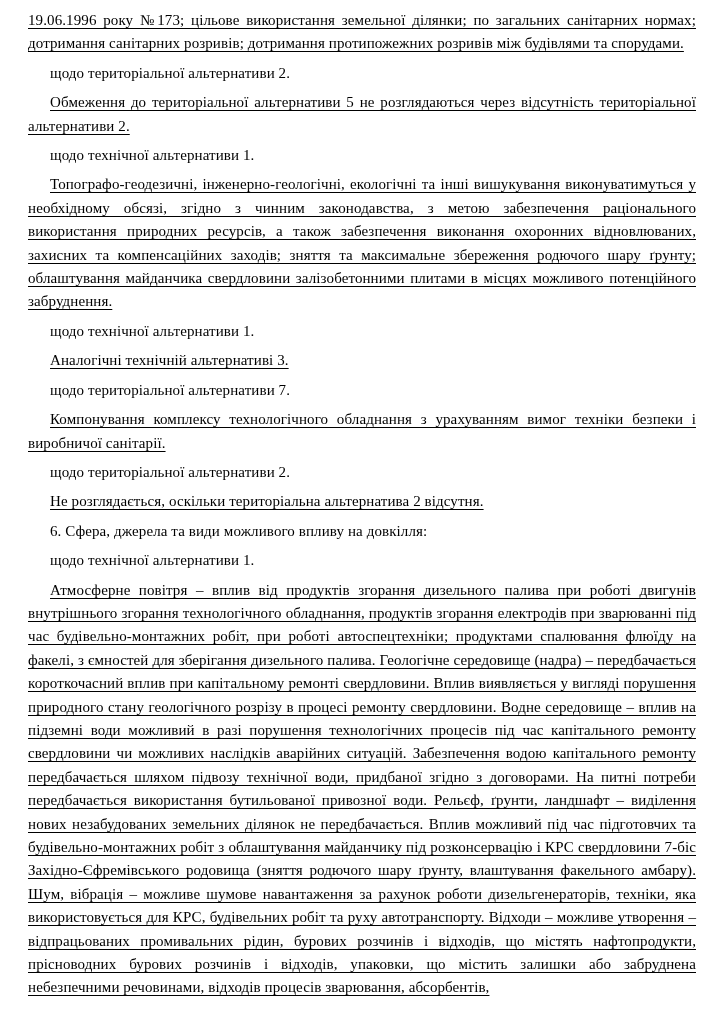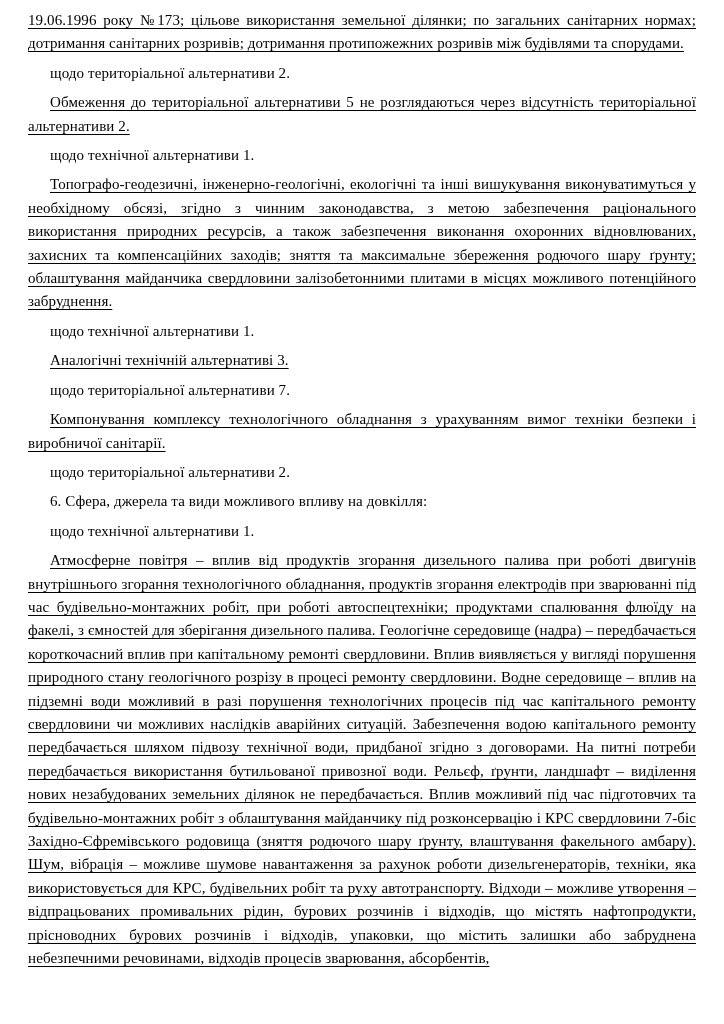--- a/index.html
+++ b/index.html
@@ -49,17 +49,18 @@
       <p class="u">19.06.1996 року №173; цільове використання земельної ділянки; по загальних санітарних нормах; дотримання санітарних розривів; дотримання протипожежних розривів між будівлями та спорудами.</p>
       <p class=" ind">щодо територіальної альтернативи 2.</p>
       <p class="u ind">Обмеження до територіальної альтернативи 5 не розглядаються через відсутність територіальної альтернативи 2.</p>
       <p class=" ind">щодо технічної альтернативи 1.</p>
       <p class="u ind">Топографо-геодезичні, інженерно-геологічні, екологічні та інші вишукування виконуватимуться у необхідному обсязі, згідно з чинним законодавства, з метою забезпечення раціонального використання природних ресурсів, а також забезпечення виконання охоронних відновлюваних, захисних та компенсаційних заходів; зняття та максимальне збереження родючого шару ґрунту; облаштування майданчика свердловини залізобетонними плитами в місцях можливого потенційного забруднення.</p>
       <p class=" ind">щодо технічної альтернативи 1.</p>
       <p class="u ind">Аналогічні технічній альтернативі 3.</p>
       <p class=" ind">щодо територіальної альтернативи 7.</p>
       <p class="u ind">Компонування комплексу технологічного обладнання з урахуванням вимог техніки безпеки і виробничої санітарії.</p>
       <p class=" ind">щодо територіальної альтернативи 2.</p>
+      <p class="u ind">Не розглядається, оскільки територіальна альтернатива 2 відсутня.</p>
       <p class=" ind">6. Сфера, джерела та види можливого впливу на довкілля:</p>
       <p class=" ind">щодо технічної альтернативи 1.</p>
       <p class="u ind">Атмосферне повітря – вплив від продуктів згорання дизельного палива при роботі двигунів внутрішнього згорання технологічного обладнання, продуктів згорання електродів при зварюванні під час будівельно-монтажних робіт, при роботі автоспецтехніки; продуктами спалювання флюїду на факелі, з ємностей для зберігання дизельного палива. Геологічне середовище (надра) – передбачається короткочасний вплив при капітальному ремонті свердловини. Вплив виявляється у вигляді порушення природного стану геологічного розрізу в процесі ремонту свердловини. Водне середовище – вплив на підземні води можливий в разі порушення технологічних процесів під час капітального ремонту свердловини чи можливих наслідків аварійних ситуацій. Забезпечення водою капітального ремонту передбачається шляхом підвозу технічної води, придбаної згідно з договорами. На питні потреби передбачається використання бутильованої привозної води. Рельєф, ґрунти, ландшафт – виділення нових незабудованих земельних ділянок не передбачається. Вплив можливий під час підготовчих та будівельно-монтажних робіт з облаштування майданчику під розконсервацію і КРС свердловини 7-біс Західно-Єфремівського родовища (зняття родючого шару ґрунту, влаштування факельного амбару). Шум, вібрація – можливе шумове навантаження за рахунок роботи дизельгенераторів, техніки, яка використовується для КРС, будівельних робіт та руху автотранспорту. Відходи – можливе утворення – відпрацьованих промивальних рідин, бурових розчинів і відходів, що містять нафтопродукти, прісноводних бурових розчинів і відходів, упаковки, що містить залишки або забруднена небезпечними речовинами, відходів процесів зварювання, абсорбентів,</p>
     </div>
 </div>
 
 </body></html>

